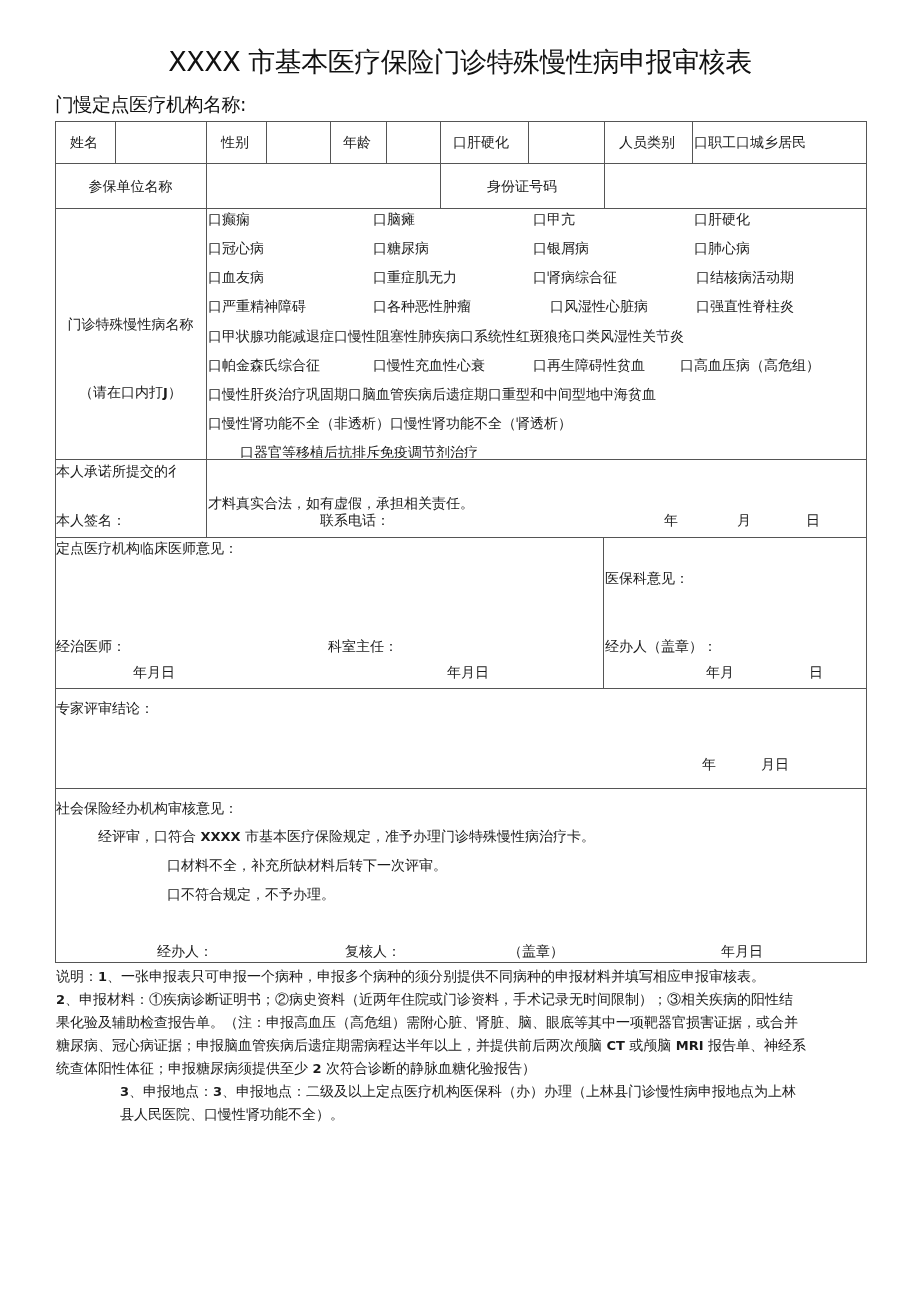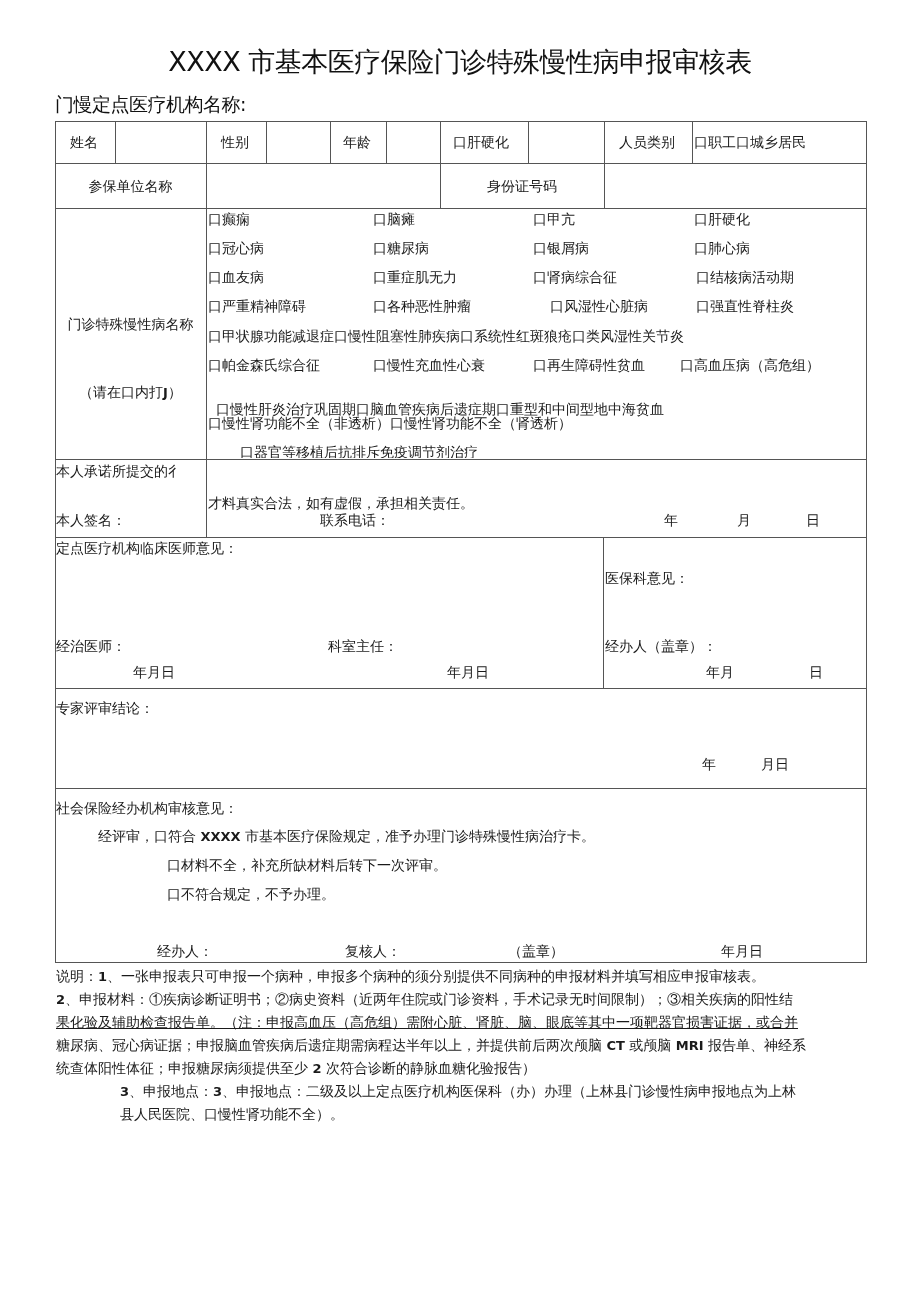--- a/index.html
+++ b/index.html
@@ -90,21 +90,21 @@
 <div class="t" style="left:550px;top:297px;">口风湿性心脏病</div>
 <div class="t" style="left:696px;top:297px;">口强直性脊柱炎</div>
 
 <div class="t" style="left:208px;top:327px;">口甲状腺功能减退症口慢性阻塞性肺疾病口系统性红斑狼疮口类风湿性关节炎</div>
 
 <div class="t" style="left:208px;top:356px;">口帕金森氏综合征</div>
 <div class="t" style="left:373px;top:356px;">口慢性充血性心衰</div>
 <div class="t" style="left:533px;top:356px;">口再生障碍性贫血</div>
 <div class="t" style="left:680px;top:356px;">口高血压病（高危组）</div>
 
-<div class="t" style="left:216px;top:385px;margin-top:15px;">口慢性肝炎治疗巩固期口脑血管疾病后遗症期口重型和中间型地中海贫血</div>
+<div class="t" style="left:208px;top:385px;">口慢性肝炎治疗巩固期口脑血管疾病后遗症期口重型和中间型地中海贫血</div>
 <div class="t" style="left:208px;top:414px;">口慢性肾功能不全（非透析）口慢性肾功能不全（肾透析）</div>
 <div class="t" style="left:208px;top:443px;height:15px;overflow:hidden;margin-left:32px;">口器官等移植后抗排斥免疫调节剂治疗</div>
 
 <div class="t" style="left:56px;top:462px;text-align:right;">本人承诺所提交的彳</div>
 <div class="t" style="left:208px;top:462px;margin-top:32px;">才料真实合法，如有虚假，承担相关责任。</div>
 <div class="t" style="left:56px;top:511px;">本人签名：</div>
 <div class="t" style="left:320px;top:511px;">联系电话：</div>
 <div class="t" style="left:664px;top:511px;">年</div>
 <div class="t" style="left:737px;top:511px;">月</div>
 <div class="t" style="left:806px;top:511px;">日</div>
@@ -136,21 +136,21 @@
 <div class="t" style="left:345px;top:942px;">复核人：</div>
 <div class="t" style="left:508px;top:942px;">（盖章）</div>
 <div class="t" style="left:721px;top:942px;">年月日</div>
 
 <div class="note" style="left:56px;top:965px;">
   <span>说明：</span><span class="b">1</span><span>、一张申报表只可申报一个病种，申报多个病种的须分别提供不同病种的申报材料并填写相应申报审核表。</span>
 </div>
 <div class="note" style="left:56px;top:988px;">
   <span class="b">2</span><span>、申报材料：①疾病诊断证明书；②病史资料（近两年住院或门诊资料，手术记录无时间限制）；③相关疾病的阳性结</span>
 </div>
-<div class="note" style="left:56px;top:1011px;text-decoration:underline;">果化验及辅助检查报告单。（注：申报高血压（高危组）需附心脏、肾脏、脑、眼底等其中一项靶器官损害证据，或合并</div>
+<div class="note" style="left:56px;top:1011px;">果化验及辅助检查报告单。（注：申报高血压（高危组）需附心脏、肾脏、脑、眼底等其中一项靶器官损害证据，或合并</div>
 <div class="note" style="left:56px;top:1034px;">
   <span>糖尿病、冠心病证据；申报脑血管疾病后遗症期需病程达半年以上，并提供前后两次颅脑</span>
   <span class="b">CT</span>
   <span>或颅脑</span>
   <span class="b">MRI</span>
   <span>报告单、神经系</span>
 </div>
 <div class="note" style="left:56px;top:1057px;">
   <span>统查体阳性体征；申报糖尿病须提供至少</span>
   <span class="b">2</span>

